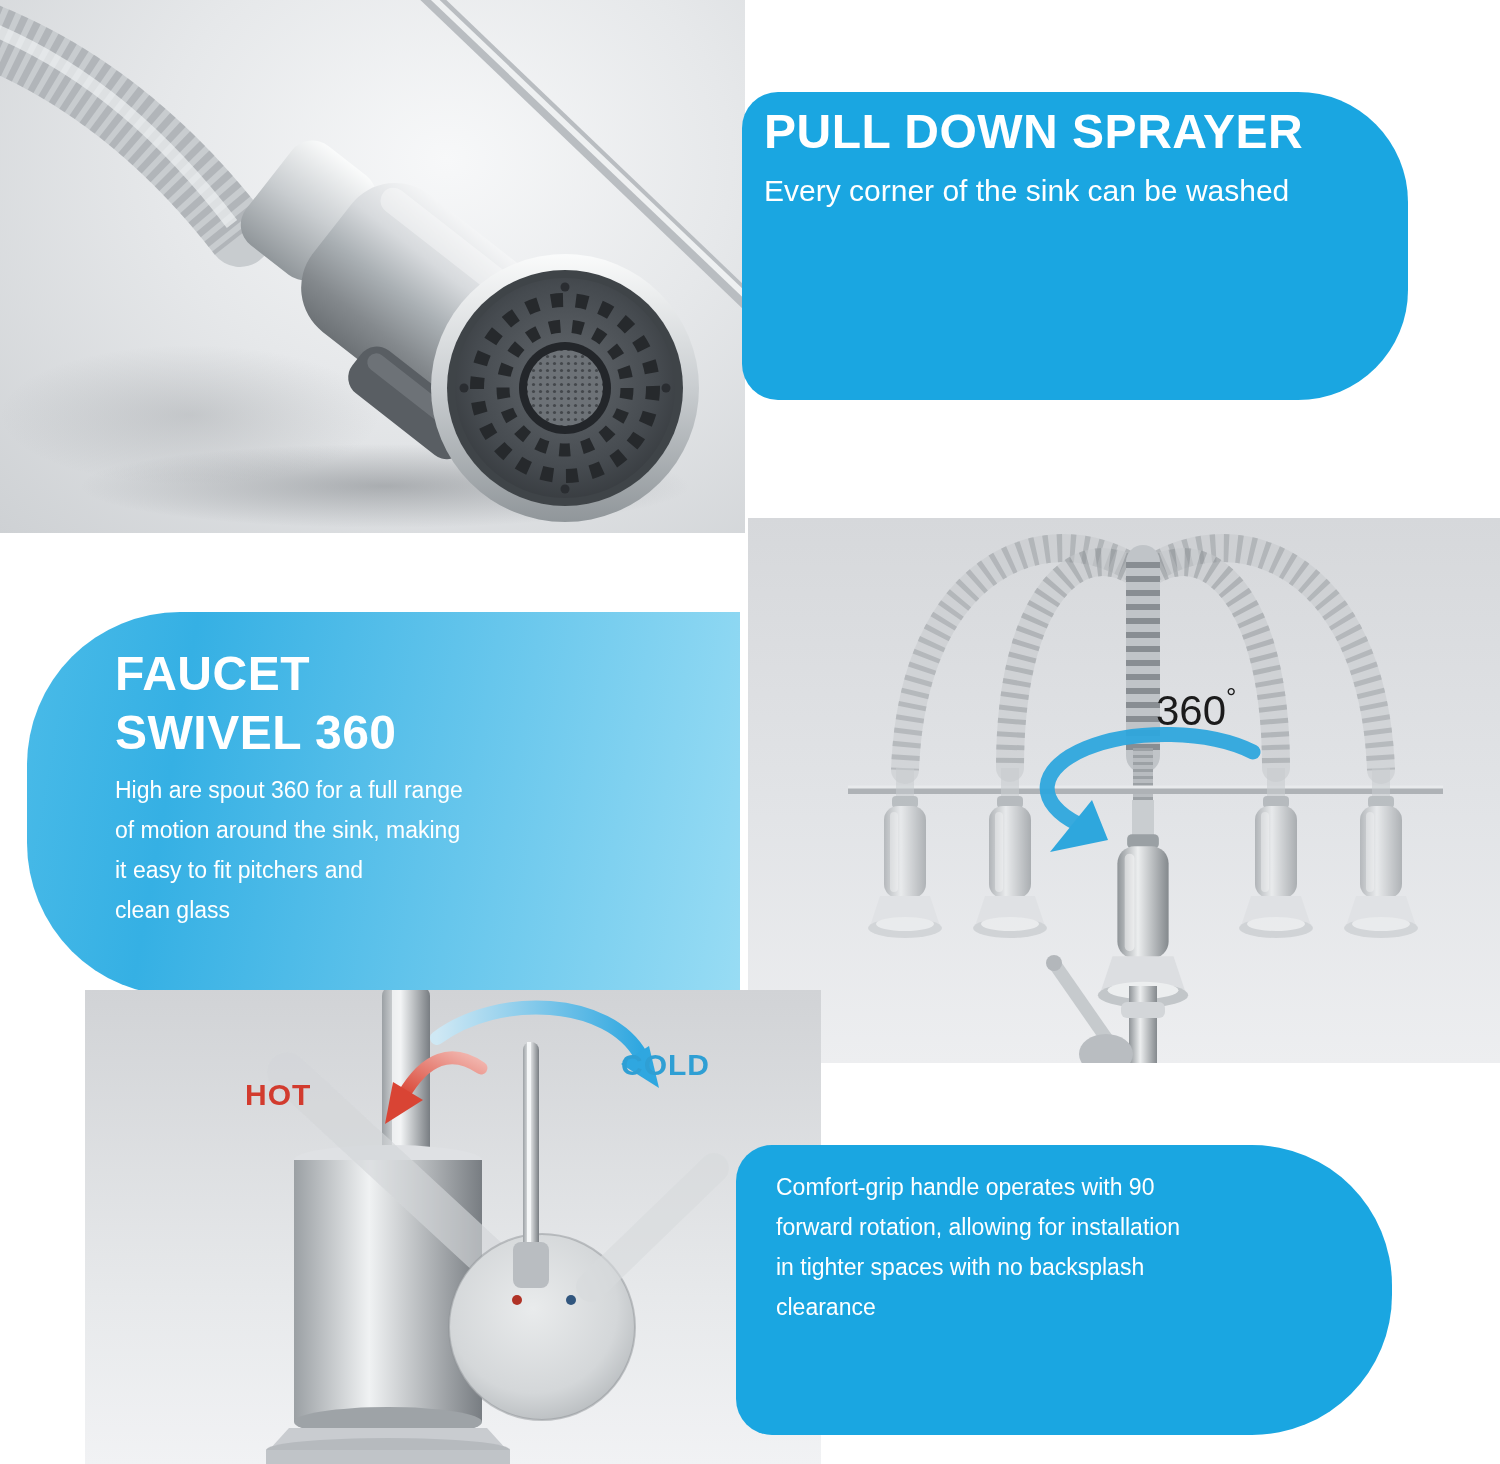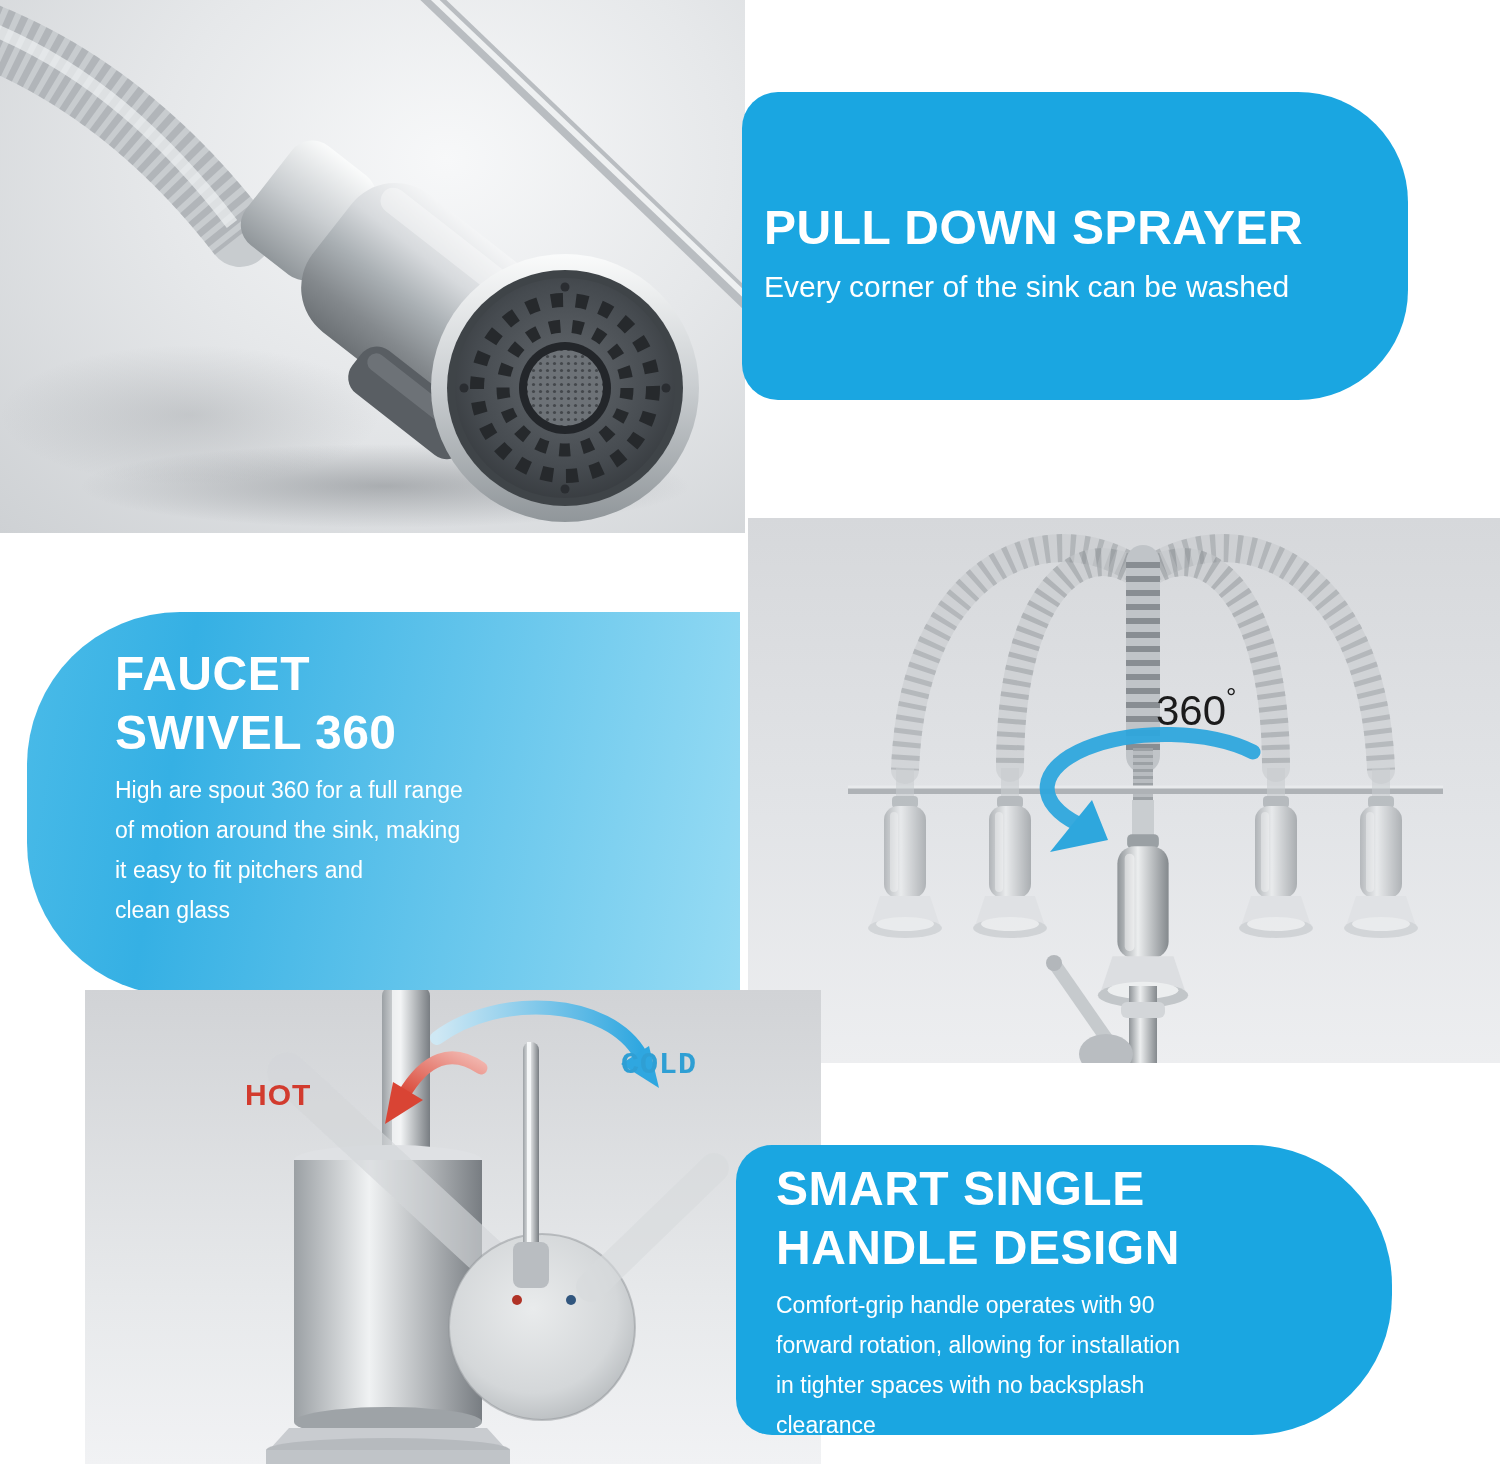--- a/index.html
+++ b/index.html
@@ -18,35 +18,35 @@
     background:linear-gradient(180deg,#d1d3d6 0%, #e7e9eb 65%, #f1f2f4 100%); }
 
   .card { position:absolute; box-sizing:border-box; color:#ffffff; }
   .card h2 { margin:0; font-size:48px; line-height:59px; font-weight:bold;
     white-space:pre-line; letter-spacing:0.5px; }
   .card .sub  { margin:12px 0 0 0; font-size:30px; line-height:36px; white-space:pre-line; }
   .card .body { margin:8px 0 0 0; font-size:23px; line-height:40px; white-space:pre-line; }
 
   .card1 { left:742px; top:92px;  width:666px; height:308px; background:#1AA6E1;
     border-radius:36px 110px 110px 36px; padding:10px 40px 0 22px;
-    display:flex; flex-direction:column; justify-content:center; }
+    display:flex; flex-direction:column; }
   .card2 { left:27px;  top:612px; width:713px; height:384px;
     background:linear-gradient(100deg,#4ABBE8 0%, #35B0E4 22%, #98DCF4 100%);
     border-radius:153px 0 0 153px; padding:32px 20px 0 88px; }
   .card3 { left:736px; top:1145px; width:656px; height:290px; background:#1AA6E1;
     border-radius:36px 140px 140px 36px; padding:14px 30px 0 40px; }
 
   .rot-label { position:absolute; left:408px; top:168px; color:#1b1b1b;
     font-size:42px; font-weight:normal; }
   .rot-label sup { font-size:26px; position:relative; top:-4px; }
 
   .hot-label  { position:absolute; left:160px; top:88px;  color:#D23B2E;
     font-size:30px; font-weight:bold; letter-spacing:1px; }
   .cold-label { position:absolute; left:536px; top:58px;  color:#2F9FD4;
-    font-size:30px; font-weight:bold; letter-spacing:1px;font-family:Liberation Mono, monospace; }
+    font-size:30px; font-weight:bold; letter-spacing:1px; }
 </style>
 </head>
 <body>
 
 <div class="canvas">
 
   <div class="photo photo1">
     <svg viewBox="0 0 745 533">
       <defs>
         <linearGradient id="m1" x1="0" y1="0" x2="0" y2="1">
@@ -264,21 +264,19 @@
       <g>
         <path d="M 298 48 C 360 2 470 8 502 66" stroke="url(#blueg)" stroke-width="14" fill="none" stroke-linecap="round"></path>
         <polygon points="520,98 482,74 510,56" fill="#2fa7e0"></polygon>
       </g>
     </svg>
     <span class="hot-label">HOT</span>
     <span class="cold-label">COLD</span>
   </div>
 
   <section class="card card3">
-    <h2>SMART SINGLE
-HANDLE DESIGN</h2>
     <p class="body">Comfort-grip handle operates with 90
 forward rotation, allowing for installation
 in tighter spaces with no backsplash
 clearance</p>
   </section>
 
 </div>
 
 </body></html>

